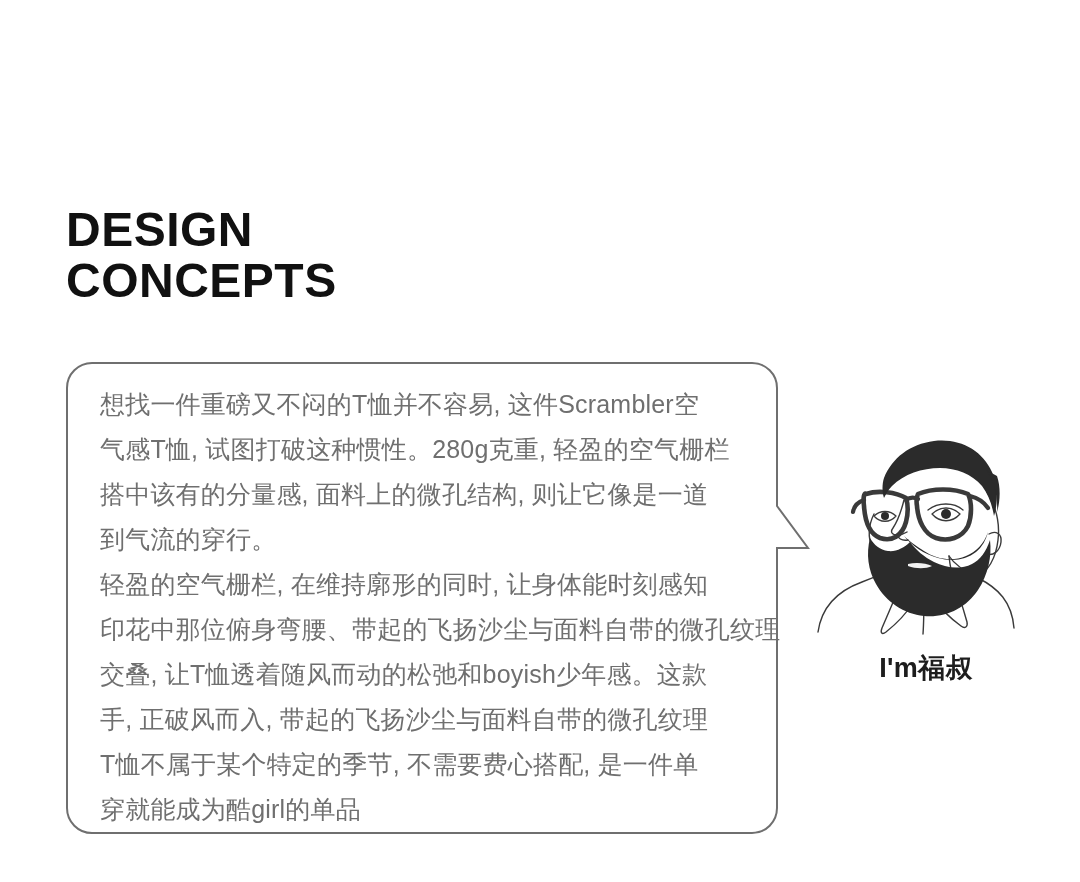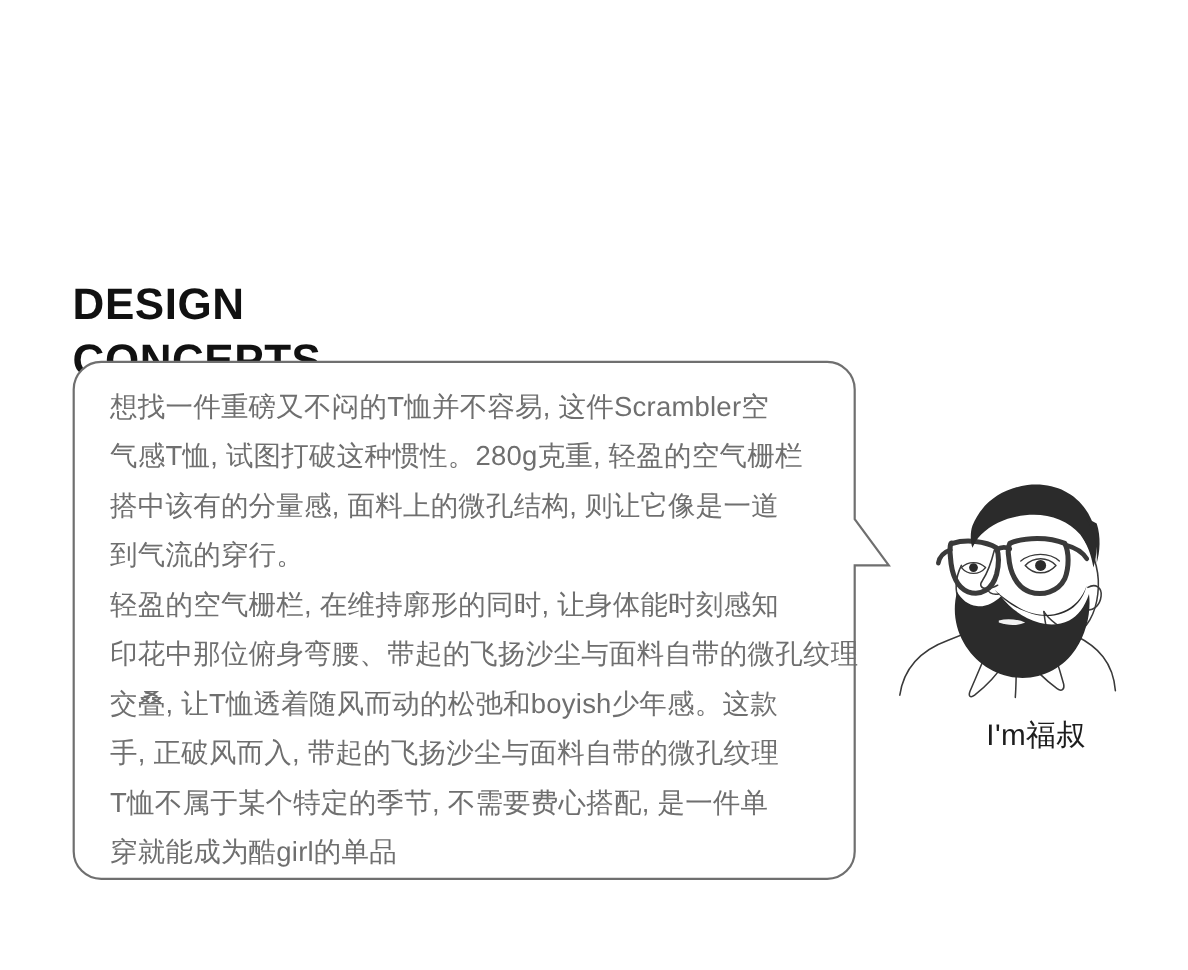--- a/index.html
+++ b/index.html
@@ -21,37 +21,36 @@
     height: 882px;
     background: #ffffff;
   }
 
   
   .heading {
     position: absolute;
     left: 66px;
     top: 204px;
     font-weight: 700;
-    font-size: 40px;
+    font-size: 48px;
     line-height: 51px;
     letter-spacing: 0.5px;
     color: #111111;
     font-family: "Liberation Sans", sans-serif;
-    margin-top: 48px;
   }
   .heading .line {
     display: block;
     white-space: nowrap;
   }
 
   
   .bubble-wrap {
     position: absolute;
     left: 66px;
-    top: 328px;
+    top: 362px;
     width: 712px;
     height: 472px;
   }
   .bubble-svg {
     position: absolute;
     left: 0;
     top: 0;
     width: 750px;
     height: 472px;
     overflow: visible;
@@ -86,26 +85,26 @@
   }
   .avatar-svg {
     position: absolute;
     left: 0;
     top: 0;
     width: 252px;
     height: 228px;
   }
   .avatar-caption {
     position: absolute;
-    left: 16px;
+    left: 0;
     top: 232px;
     width: 252px;
     text-align: center;
     font-size: 27px;
-    font-weight: 400;
+    font-weight: 700;
     color: #1d1d1d;
     font-family: "Liberation Sans", sans-serif;
     letter-spacing: 0.3px;
   }
 </style>
 </head>
 <body>
 
 <div id="page">
 

